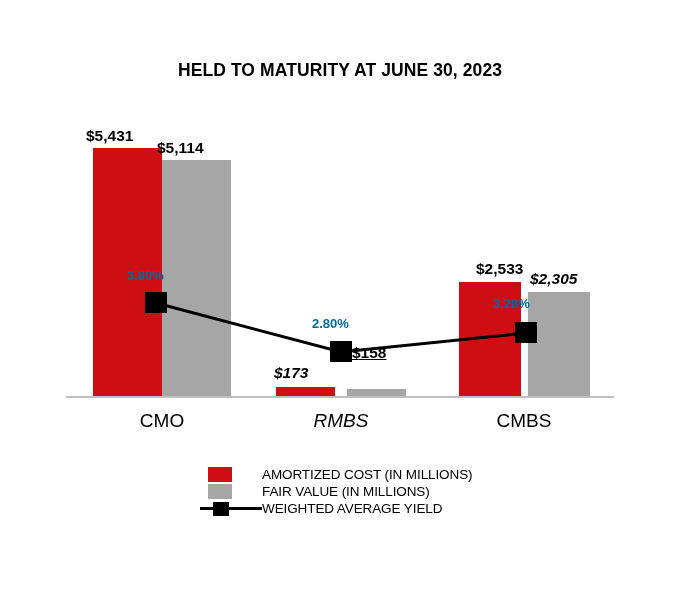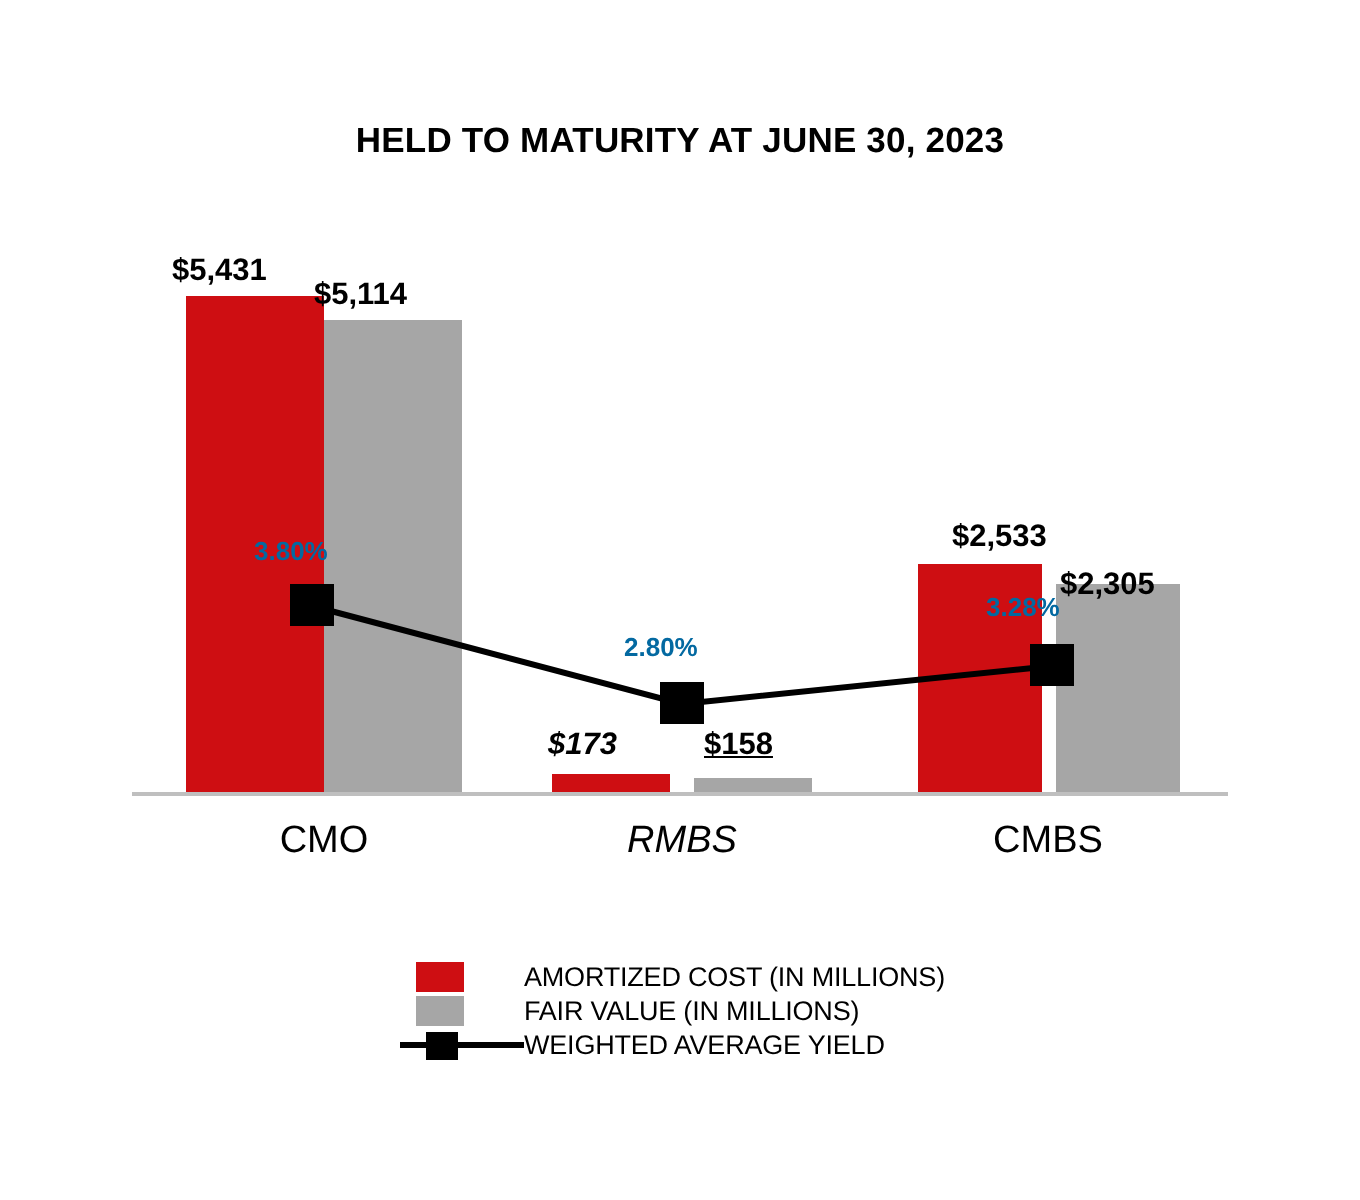--- a/index.html
+++ b/index.html
@@ -86,21 +86,21 @@
     left: 0;
     top: 0;
     width: 680px;
     height: 600px;
     pointer-events: none;
   }
 
   .legend {
     position: absolute;
     left: 200px;
-    top: 480px;
+    top: 466px;
     width: 330px;
     text-align: center;
   }
   .legend-row {
     position: relative;
     height: 17px;
     display: flex;
     align-items: center;
   }
   .legend-swatch-wrap {
@@ -168,24 +168,24 @@
       <polyline points="156,303 341,352 526,333" fill="none" stroke="#000000" stroke-width="3"></polyline>
       <rect x="145" y="292" width="22" height="21" fill="#000000"></rect>
       <rect x="330" y="341" width="22" height="21" fill="#000000"></rect>
       <rect x="515" y="322" width="22" height="21" fill="#000000"></rect>
     </svg>
 
     <div class="value-label" style="left:86px; top:127px;">$5,431</div>
     <div class="value-label" style="left:157px; top:139px;">$5,114</div>
 
     <div class="value-label" style="left:274px; top:364px;font-style:italic;">$173</div>
-    <div class="value-label" style="left:352px; top:364px;text-decoration:underline;">$158</div>
+    <div class="value-label" style="left:352px; top:344px;text-decoration:underline;">$158</div>
 
     <div class="value-label" style="left:476px; top:260px;">$2,533</div>
-    <div class="value-label" style="left:530px; top:284px;">$2,305</div>
+    <div class="value-label" style="left:530px; top:270px;font-style:italic;">$2,305</div>
 
     <div class="yield-label" style="left:127px; top:268px;">3.80%</div>
     <div class="yield-label" style="left:312px; top:316px;">2.80%</div>
     <div class="yield-label" style="left:493px; top:296px;">3.28%</div>
 
     <div class="cat-label" style="left:92px; width:140px;">CMO</div>
     <div class="cat-label" style="left:271px; width:140px;font-style:italic;">RMBS</div>
     <div class="cat-label" style="left:454px; width:140px;">CMBS</div>
   </div>
 

